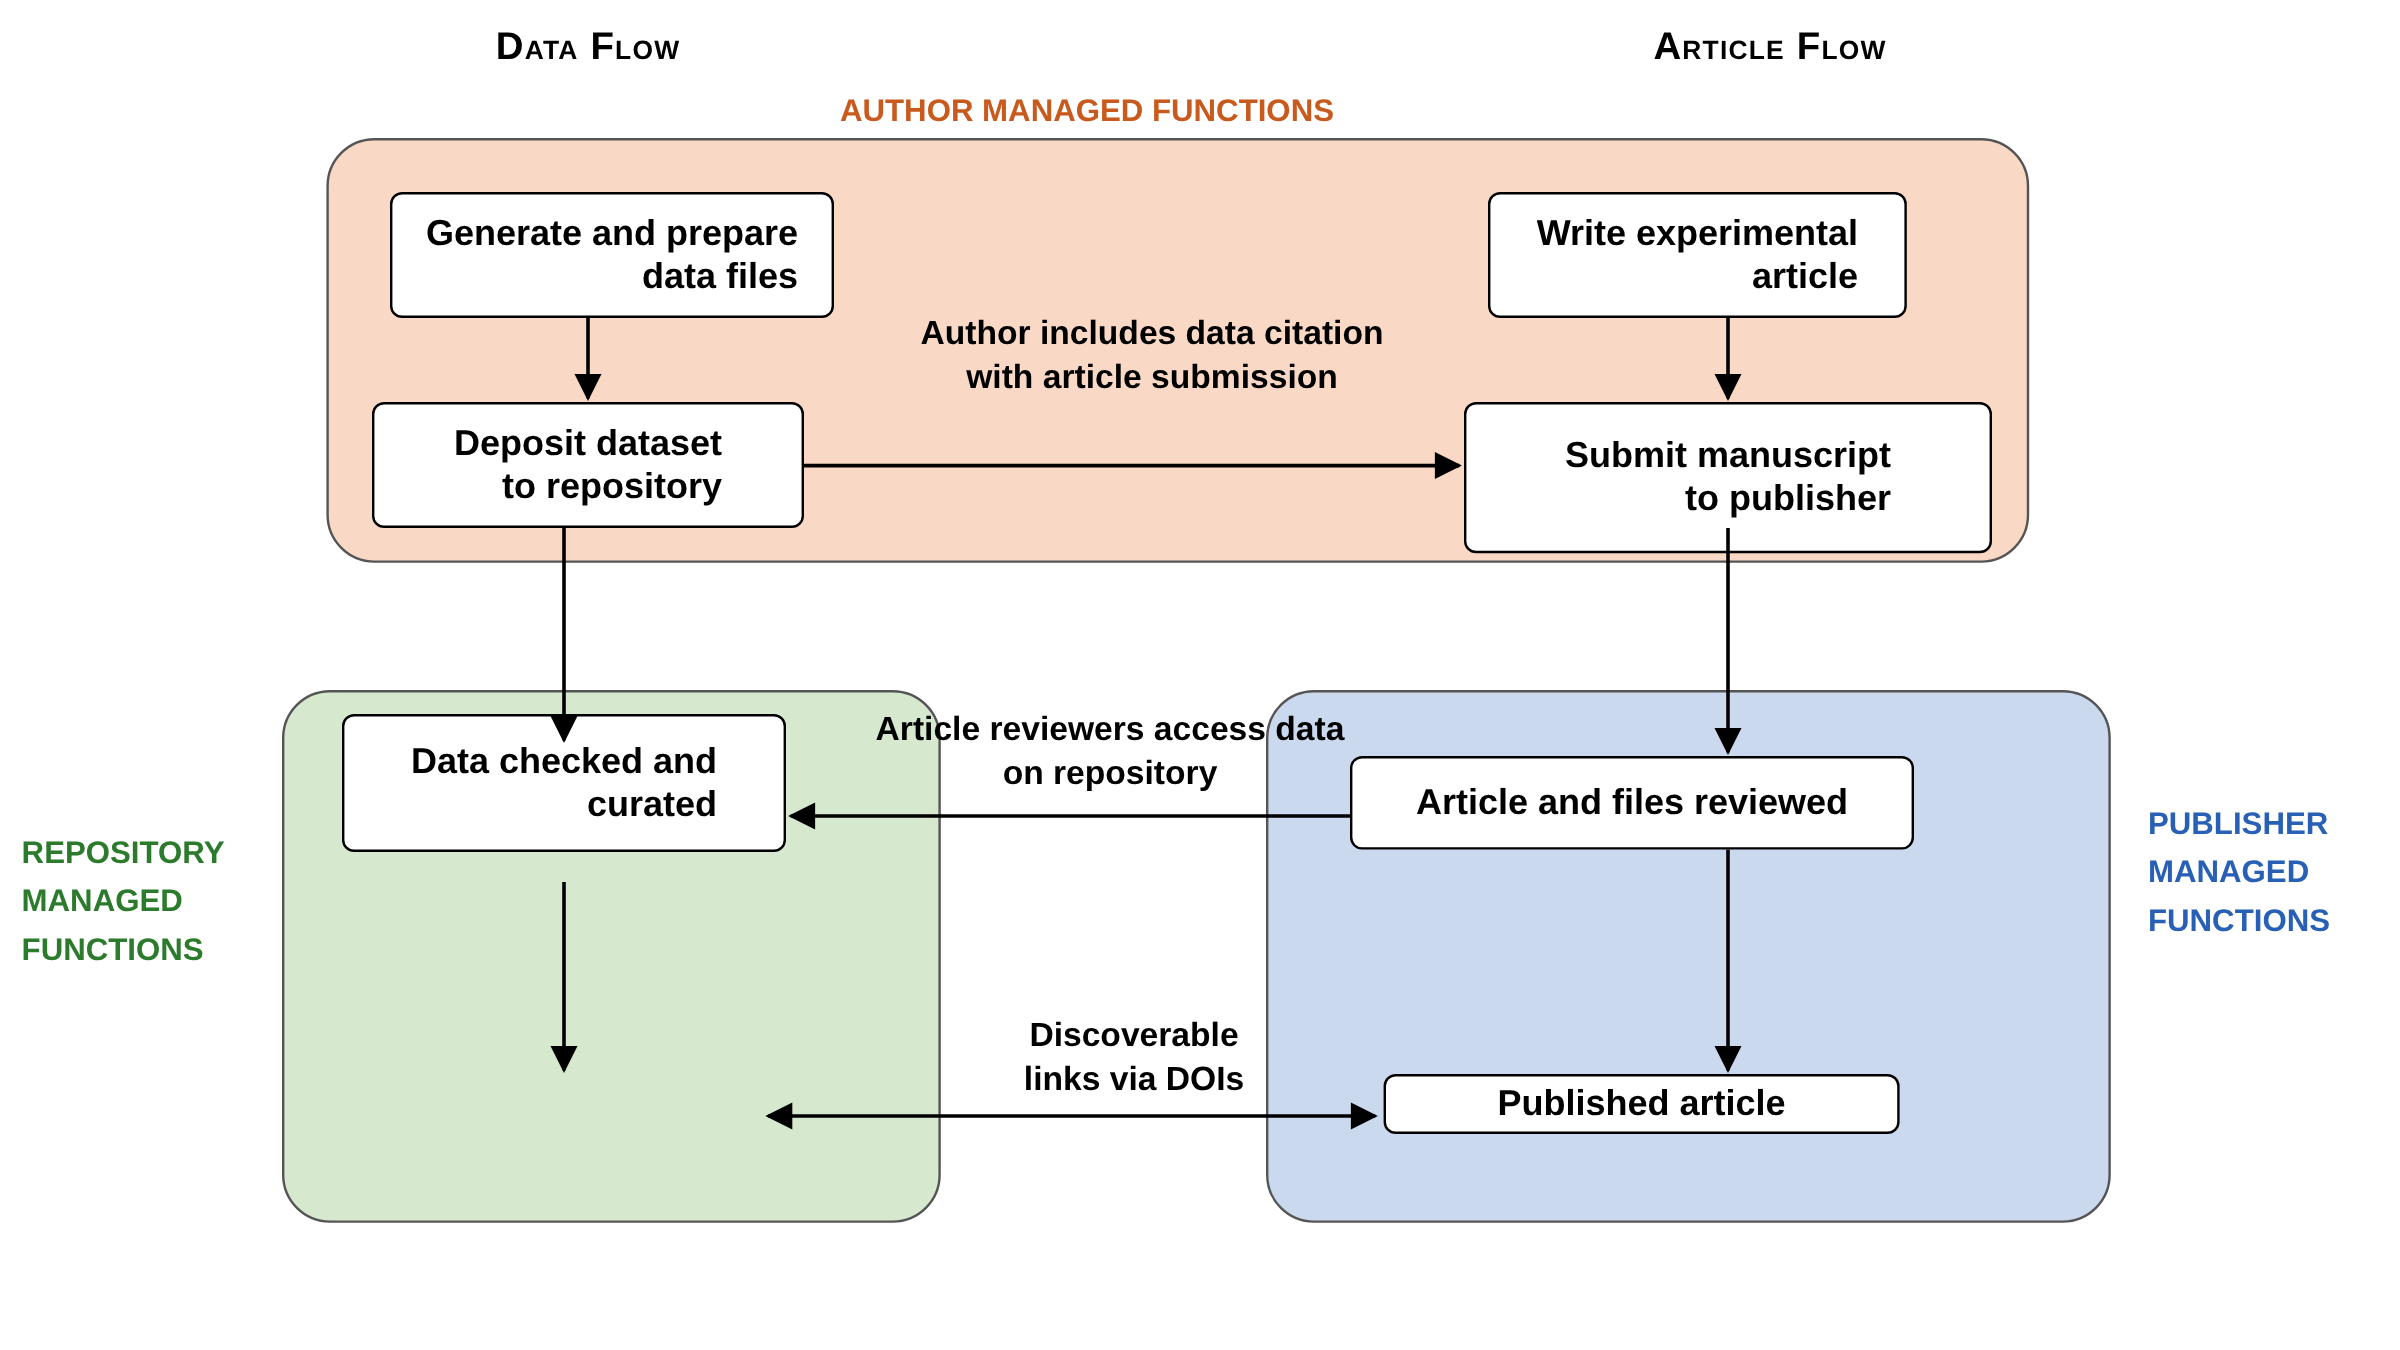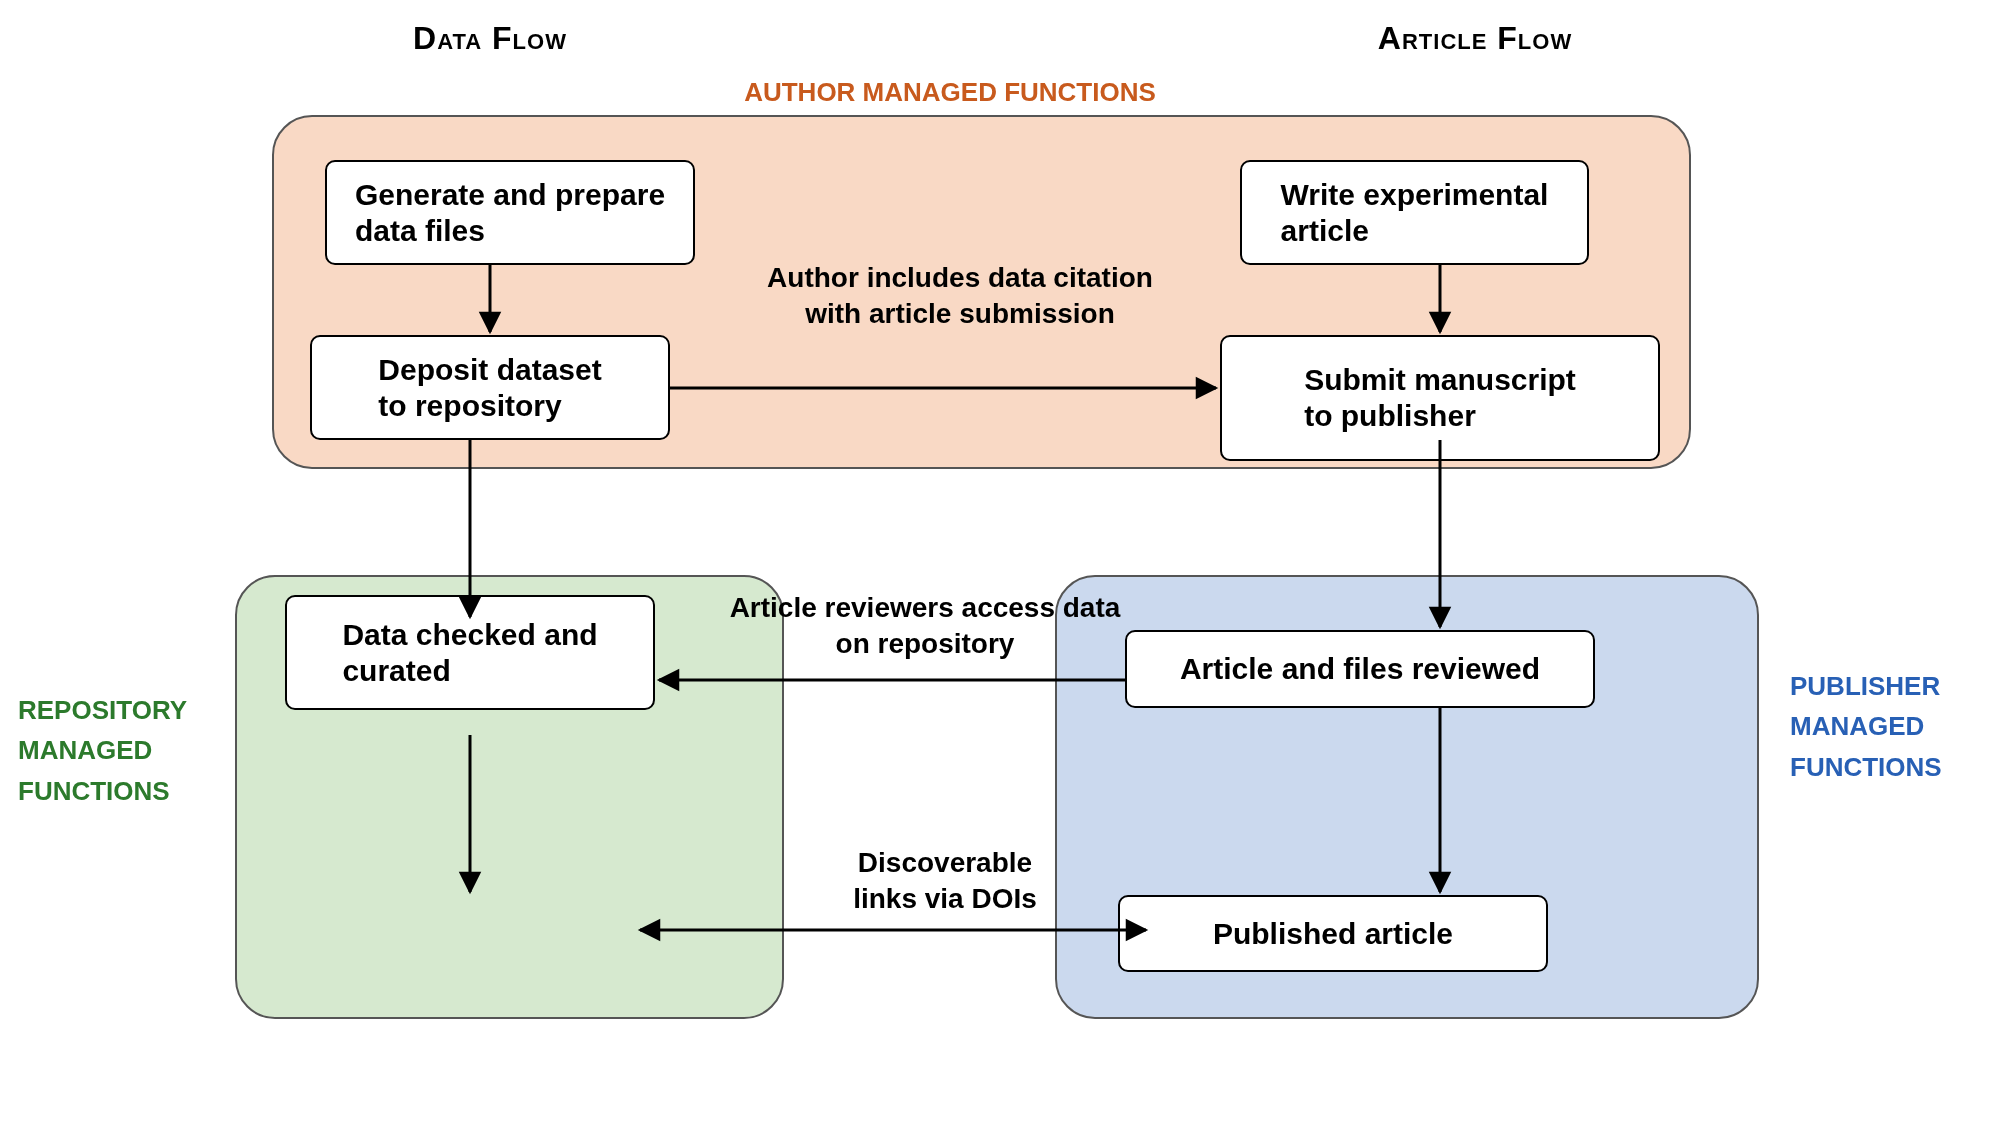--- a/index.html
+++ b/index.html
@@ -2,42 +2,42 @@
 <html><head>
 <meta charset="utf-8">
 <style>
   html,body{margin:0;padding:0;background:#fff;font-family:"Segoe UI",Arial,sans-serif}
   #stage{position:relative;width:2000px;height:1125px;margin:0 auto;background:#fff}
   .zone{position:absolute;border:2px solid #555;border-radius:40px}
   .z-author{background:#f9d9c5}
   .z-repo{background:#d6e9cf}
   .z-pub{background:#cbd9ee}
   .box{position:absolute;background:#fff;border:2.5px solid #000;border-radius:10px;
-       display:flex;align-items:center;justify-content:center;text-align:left;
+       display:flex;align-items:center;justify-content:center;text-align:right;
        font-weight:700;color:#000;font-size:30px;line-height:1.2;padding:6px 10px;
        box-sizing:border-box}
   .hd{position:absolute;font-weight:700;font-variant:small-caps;color:#000;
       font-size:32px;letter-spacing:1px;text-align:center}
   .grp-label{position:absolute;font-weight:700;font-size:26px;line-height:1.55}
   .c-author{color:#c85a1d}
   .c-repo{color:#2c7a2c}
   .c-pub{color:#2860b5}
   .free{position:absolute;font-weight:700;color:#000;font-size:28px;text-align:center;line-height:1.3}
   svg.ovl{position:absolute;inset:0;width:2000px;height:1125px;pointer-events:none}
   svg.ovl line{stroke:#000;stroke-width:3}
 </style>
 </head>
 <body>
 
 <div id="stage">
 
   <div class="hd" style="left:330px;top:20px;width:320px">Data Flow</div>
   <div class="hd" style="left:1290px;top:20px;width:370px">Article Flow</div>
 
-  <div class="grp-label c-author" style="left:700px;top:72px;width:500px;text-align:center">AUTHOR MANAGED FUNCTIONS</div>
+  <div class="grp-label c-author" style="left:700px;top:72px;width:500px;">AUTHOR MANAGED FUNCTIONS</div>
   <div class="grp-label c-repo" style="left:18px;top:690px;width:210px;white-space:pre-line">REPOSITORY
 MANAGED
 FUNCTIONS</div>
   <div class="grp-label c-pub" style="left:1790px;top:666px;width:200px;white-space:pre-line">PUBLISHER
 MANAGED
 FUNCTIONS</div>
 
   <div class="zone z-author" style="left:272px;top:115px;width:1415px;height:350px"></div>
   <div class="zone z-repo" style="left:235px;top:575px;width:545px;height:440px"></div>
   <div class="zone z-pub" style="left:1055px;top:575px;width:700px;height:440px"></div>
@@ -49,21 +49,21 @@
 
   <div class="box" style="left:310px;top:335px;width:360px;height:105px;white-space:pre-line">Deposit dataset
 to repository</div>
   <div class="box" style="left:1220px;top:335px;width:440px;height:126px;white-space:pre-line">Submit manuscript
 to publisher</div>
 
   <div class="box" style="left:285px;top:595px;width:370px;height:115px;white-space:pre-line">Data checked and
 curated</div>
   <div class="box" style="left:1125px;top:630px;width:470px;height:78px">Article and files reviewed</div>
 
-  <div class="box" style="left:1118px;top:895px;width:430px;height:77px">Published article</div>
+  <div class="box" style="left:1153px;top:895px;width:430px;height:50px">Published article</div>
 
   <div class="free" style="left:730px;top:260px;width:460px;white-space:pre-line">Author includes data citation
 with article submission</div>
   <div class="free" style="left:685px;top:590px;width:480px;white-space:pre-line">Article reviewers access data
 on repository</div>
   <div class="free" style="left:800px;top:845px;width:290px;white-space:pre-line">Discoverable
 links via DOIs</div>
 
   <svg class="ovl">
     <defs>

